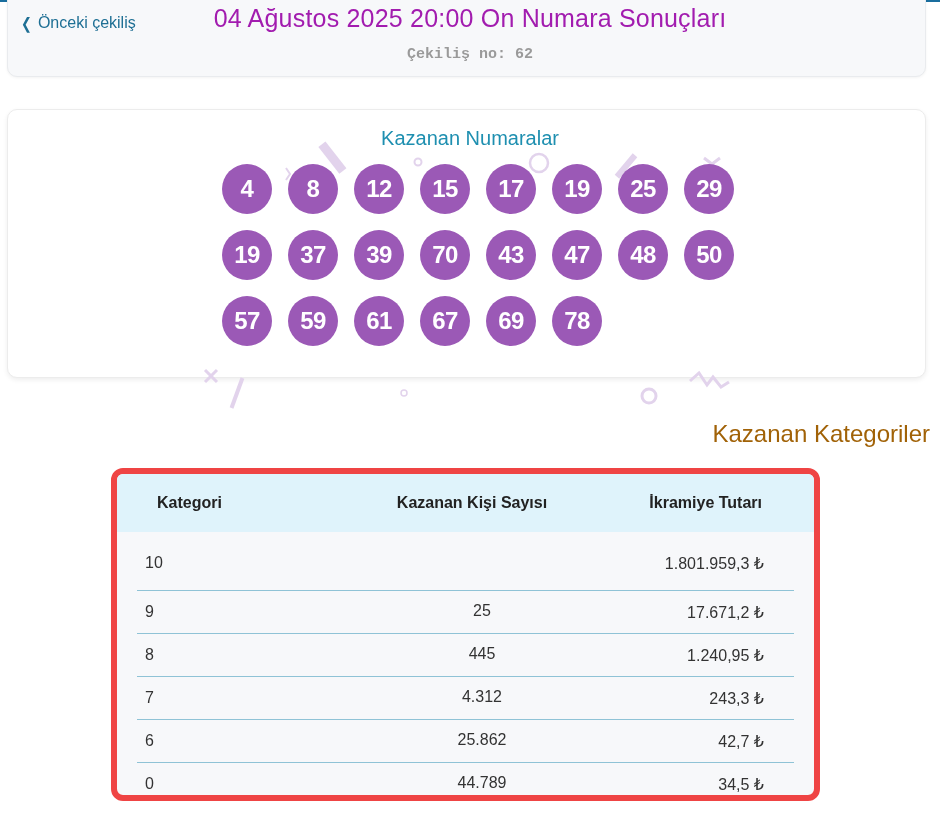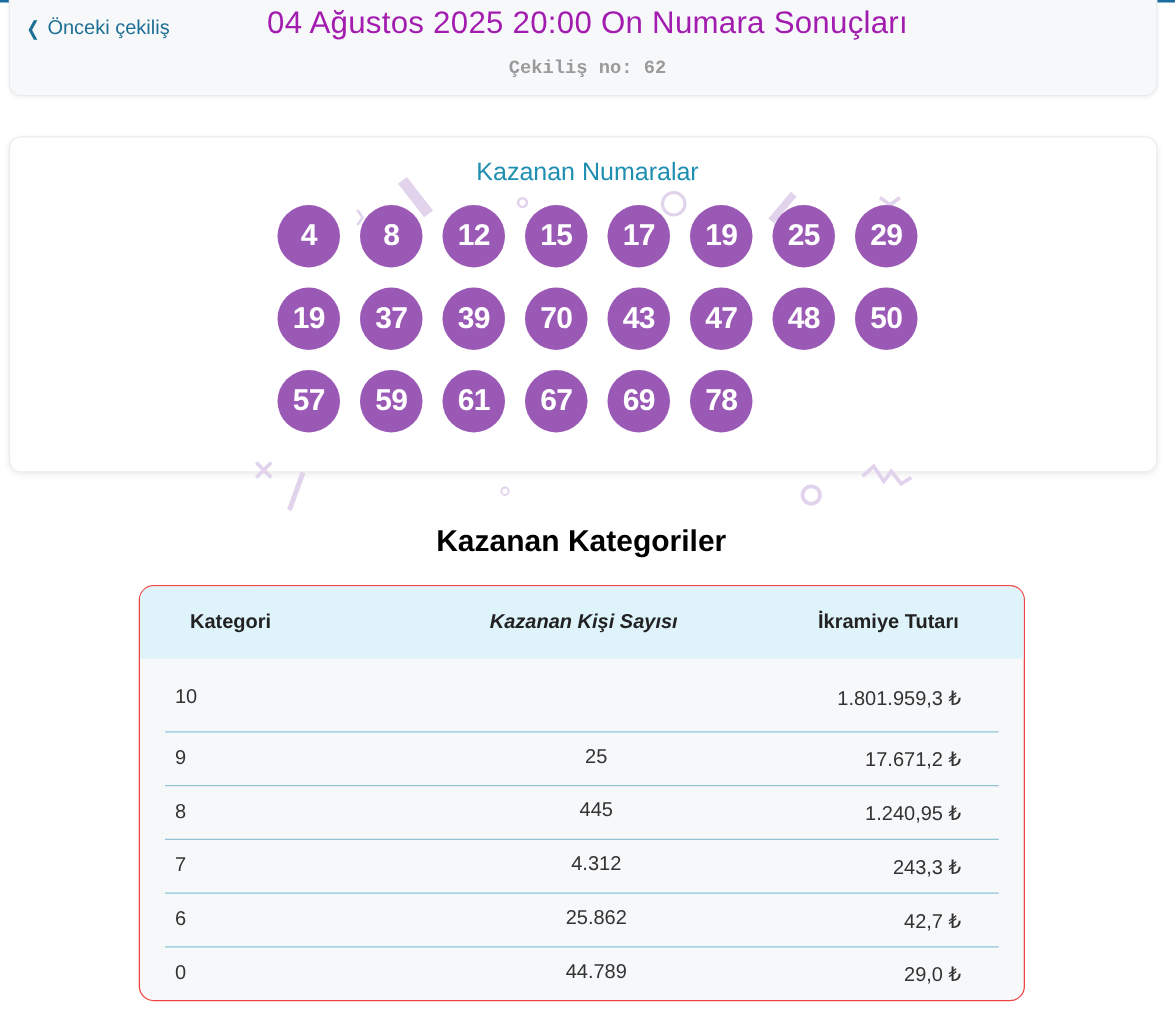--- a/index.html
+++ b/index.html
@@ -65,36 +65,36 @@
     }
     .ball {
       width: 50px; height: 50px; border-radius: 50%;
       background: #9b59b6;
       color: #ffffff; font-size: 24px; font-weight: bold;
       display: flex; align-items: center; justify-content: center;
       letter-spacing: -0.5px;
     }
     .section-title {
       position: absolute; left: 0; top: 420px; width: 930px;
-      text-align: center; font-size: 24px; font-weight: bold; color: #000000;
+      text-align: right; font-size: 24px; font-weight: normal; color: #a16207;
     }
     .table-wrap {
       position: absolute; left: 111px; top: 468px; width: 709px; height: 333px;
       background: #f7f8fa;
-      border: 1px solid #ef4444;
+      border: 6px solid #ef4444;
       border-radius: 12px;
       overflow: hidden;
     }
     .thead {
       height: 58px; background: #dff3fb;
       display: flex; align-items: center;
       font-size: 16px; color: #222; font-weight: bold;
     }
     .thead .c1 { width: 150px; padding-left: 40px; }
-    .thead .c2 { width: 380px; text-align: center; padding-left: 30px; font-style: italic; }
+    .thead .c2 { width: 380px; text-align: center; padding-left: 30px; }
     .thead .c3 { flex: 1; text-align: right; padding-right: 52px; }
     .rows { padding: 0 20px; }
     .row {
       display: flex; align-items: flex-start;
       border-bottom: 1px solid #8fc3d6;
       font-size: 16px; color: #333;
       height: 43px; padding-top: 12px;
     }
     .row:last-child { border-bottom: none; }
     .row.first { height: 59px; padding-top: 22px; }
@@ -190,16 +190,16 @@
       <div class="c3">243,3 ₺</div>
     </div>
     <div class="row">
       <div class="c1">6</div>
       <div class="c2">25.862</div>
       <div class="c3">42,7 ₺</div>
     </div>
     <div class="row">
       <div class="c1">0</div>
       <div class="c2">44.789</div>
-      <div class="c3">29,0 ₺</div>
+      <div class="c3">34,5 ₺</div>
     </div>
   </div>
 </div>
 
 </body></html>

